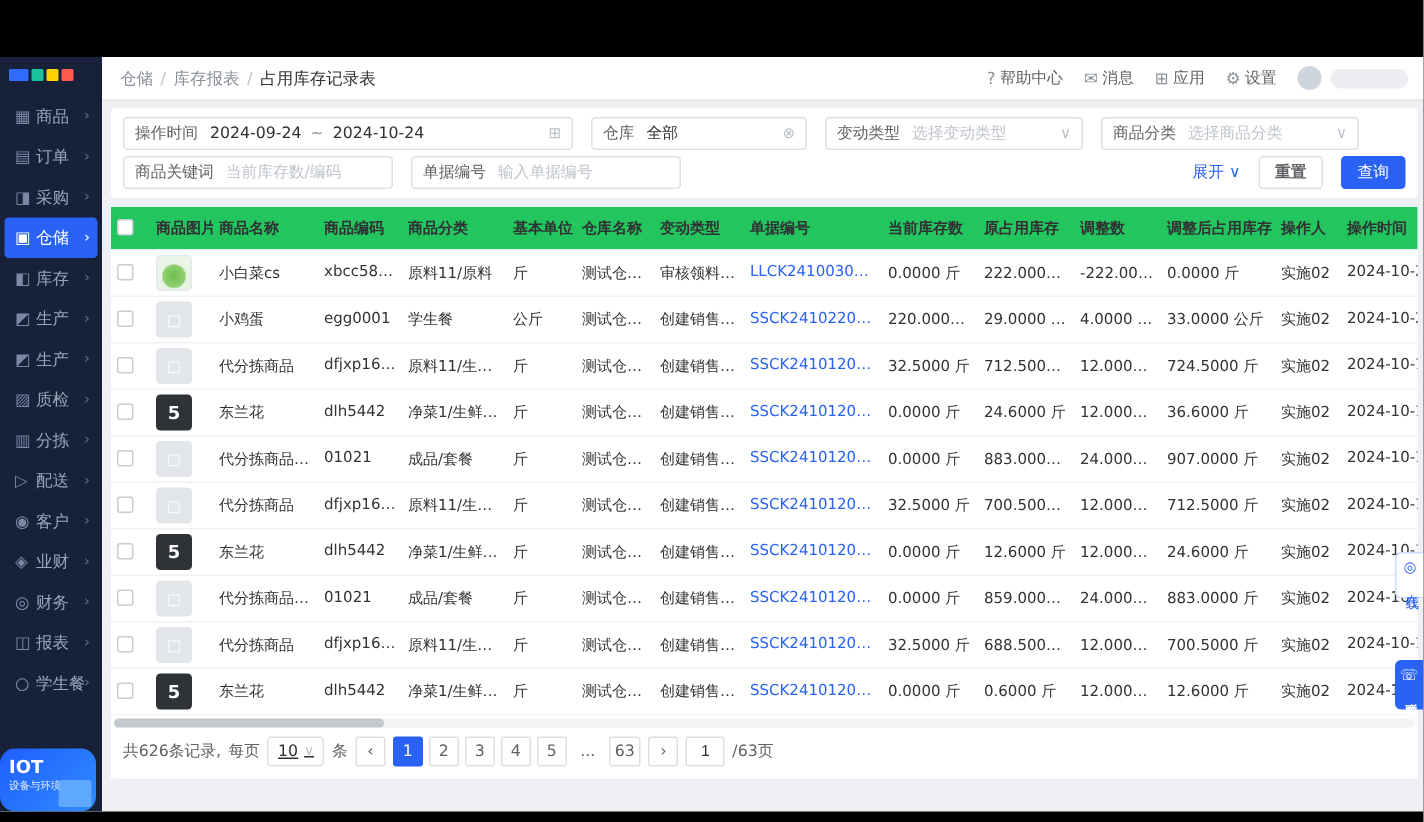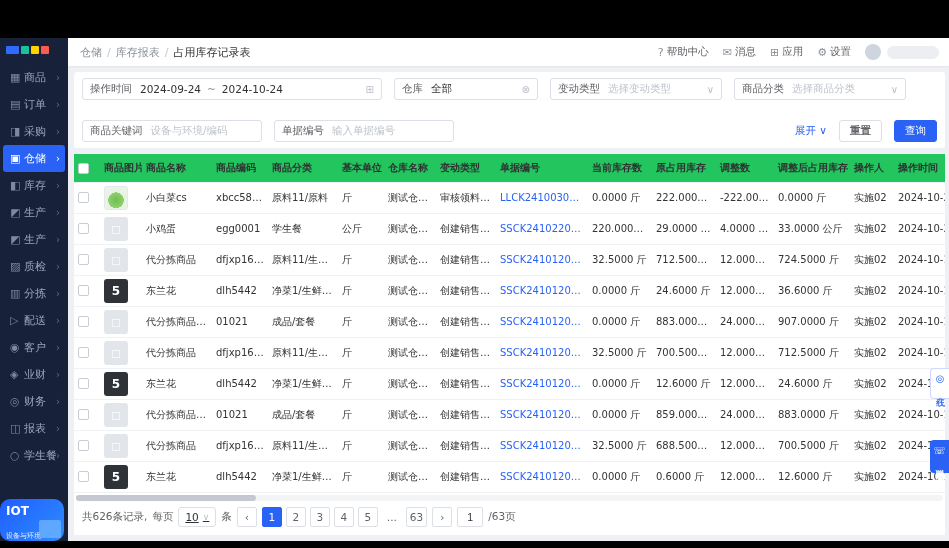--- a/index.html
+++ b/index.html
@@ -17,39 +17,39 @@
   .logo-sq { height: 8px; border-radius: 1px; }
   .menu { display: flex; flex-direction: column; }
   .menu-item { display: flex; align-items: center; height: 27px; padding: 0 5px 0 7px; font-size: 11px; cursor: pointer; margin: 0 3px; border-radius: 3px; }
   .menu-item .mi-icon { font-size: 11px; width: 14px; color: #7d88a3; flex: none; }
   .menu-item .mi-label { flex: 1 1 auto; white-space: nowrap; overflow: hidden; }
   .menu-item .mi-arrow { font-size: 10px; color: #5f6b87; }
   .menu-item.active { background: #2a62f5; color: #fff; }
   .menu-item.active .mi-icon, .menu-item.active .mi-arrow { color: #fff; }
   .iot-block { position: absolute; left: 0; bottom: 0; width: 64px; height: 42px; background: linear-gradient(135deg, #1f5eff, #2f8cff); color: #fff; padding: 6px 6px; overflow: hidden; border-radius: 10px; }
   .iot-title { font-size: 12px; font-weight: bold; line-height: 12px; }
-  .iot-sub { font-size: 7px; opacity: .9; margin-top: 14px; white-space: nowrap; }
+  .iot-sub { font-size: 7px; opacity: .9; margin-top: 2px; white-space: nowrap; }
   .iot-deco { position: absolute; right: 3px; bottom: 3px; width: 22px; height: 18px; background: #6db1ff; border-radius: 2px; opacity: .8; }
 
   
   .topbar { position: absolute; left: 68px; top: 0; right: 0; height: 28px; background: #fff; display: flex; align-items: center; padding: 0 10px 0 12px; font-size: 11px; box-shadow: 0 1px 2px rgba(0,0,0,.05); z-index: 5; }
   .crumb { color: #8a9099; cursor: pointer; }
   .crumb.last { color: #303133; }
   .crumb-sep { color: #c0c4cc; margin: 0 5px; }
   .top-actions { margin-left: auto; display: flex; align-items: center; gap: 14px; color: #606266; }
   .top-action { display: flex; align-items: center; gap: 3px; cursor: pointer; font-size: 10.5px; }
   .ta-icon { font-size: 11px; color: #8a9099; }
   .avatar { width: 16px; height: 16px; border-radius: 50%; background: #cfd5de; flex: none; }
   .name-blur { width: 52px; height: 13px; border-radius: 7px; background: #eceef2; }
 
   
   .content { position: absolute; left: 68px; top: 28px; right: 0; bottom: 0; padding: 6px 4px 0 6px; }
   .filter-panel { background: #fff; border-radius: 3px; padding: 6px 8px; }
   .f-row { display: flex; align-items: center; gap: 12px; }
-  .f-row + .f-row { margin-top: 20px; }
+  .f-row + .f-row { margin-top: 4px; }
   .f-box { display: flex; align-items: center; border: 1px solid #dcdfe6; border-radius: 3px; height: 22px; padding: 0 7px; font-size: 10.5px; background: #fff; cursor: pointer; }
   .f-label { color: #606266; margin-right: 8px; flex: none; }
   .f-value { color: #303133; }
   .f-placeholder { color: #bfc4cc; }
   .f-suffix { margin-left: auto; color: #b9bec7; font-size: 10px; padding-left: 6px; }
   .f-sep { color: #909399; margin: 0 6px; }
   .f-spacer { flex: 1 1 auto; }
   .expand-link { color: #2a62f5; font-size: 10.5px; cursor: pointer; white-space: nowrap; }
   .btn { height: 22px; padding: 0 10px; font-size: 10.5px; border-radius: 3px; cursor: pointer; display: inline-flex; align-items: center; }
   .btn-reset { border: 1px solid #dcdfe6; background: #fff; color: #606266; font-weight: bold; }
@@ -237,21 +237,21 @@
         </div>
         <div class="f-box" style="width:172px">
           <span class="f-label">商品分类</span>
           <span class="f-placeholder">选择商品分类</span>
           <span class="f-suffix">∨</span>
         </div>
       </div>
       <div class="f-row">
         <div class="f-box" style="width:180px">
           <span class="f-label">商品关键词</span>
-          <span class="f-placeholder">设备与环境/编码</span>
+          <span class="f-placeholder">当前库存数/编码</span>
         </div>
         <div class="f-box" style="width:180px">
           <span class="f-label">单据编号</span>
           <span class="f-placeholder">输入单据编号</span>
         </div>
         <div class="f-spacer"></div>
         <span class="expand-link"><span>展开</span> ∨</span>
         <button class="btn btn-reset">重置</button>
         <button class="btn btn-query">查询</button>
       </div>

